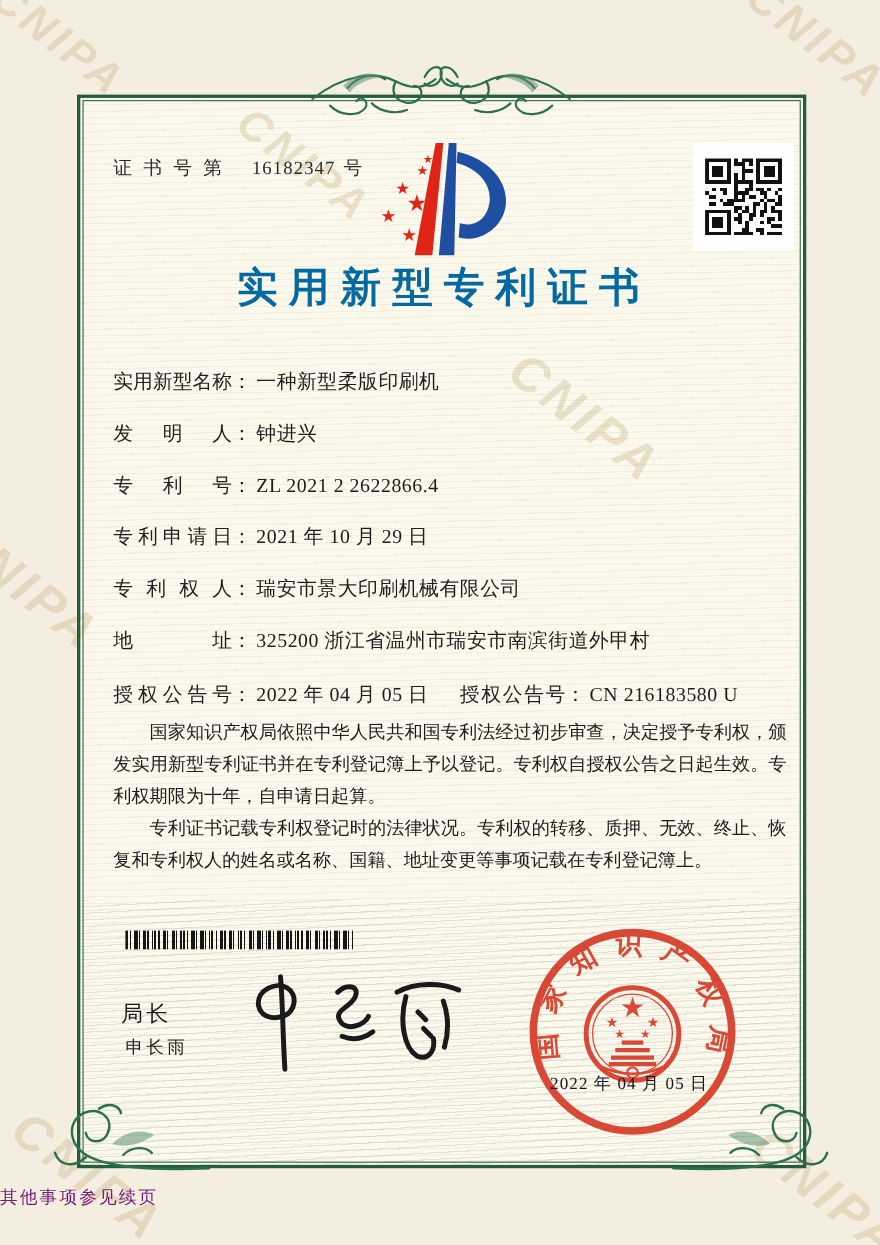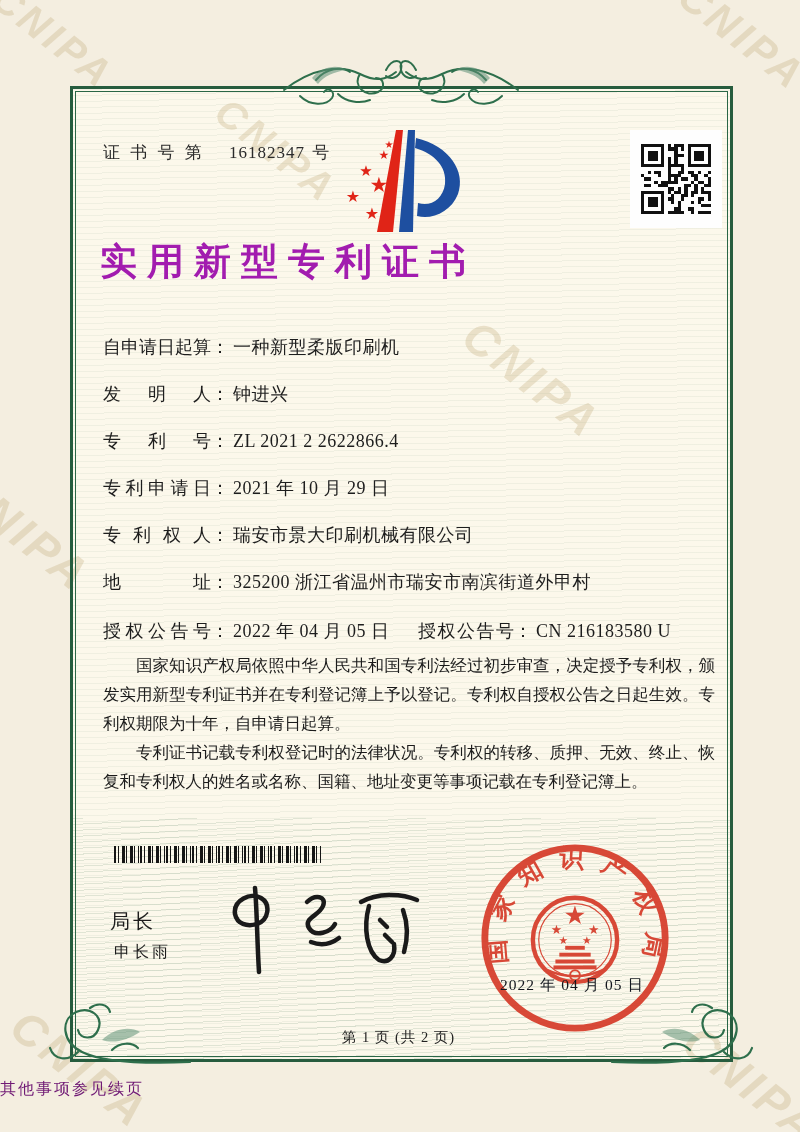--- a/index.html
+++ b/index.html
@@ -26,23 +26,23 @@
   .frame::after{content:"";position:absolute;inset:2px;border:1px solid #2a6646;}
 
   .orn{position:absolute;z-index:3;}
 
   
   .cert-no{position:absolute;left:103px;top:141px;font-size:17px;letter-spacing:3px;
            color:#2a2a2a;z-index:4;}
   .logo{position:absolute;left:332px;top:126px;width:138px;height:118px;z-index:4;}
   .qr-patch{position:absolute;left:630px;top:130px;width:92px;height:98px;background:#fefefe;
             z-index:4;display:flex;align-items:center;justify-content:center;}
-  .title{position:absolute;left:70px;width:657px;top:237px;
+  .title{position:absolute;left:70px;width:657px;top:237px;text-align:center;
          font-size:37px;font-weight:bold;letter-spacing:10px;text-indent:10px;
-         color:#a21caf;z-index:4;padding-left:20px;}
+         color:#0369a1;z-index:4;}
 
   .row{position:absolute;left:103px;font-size:18px;color:#1d1d1d;z-index:4;white-space:nowrap;}
   .row .lab{display:inline-block;width:108px;text-align:justify;text-align-last:justify;
             vertical-align:bottom;}
   .row .col{display:inline-block;}
   .row .val{display:inline-block;margin-left:4px;letter-spacing:0.5px;text-align:right;}
   .pair2{position:absolute;left:315px;top:0;white-space:nowrap;}
   .pair2 .lab{width:96px;}
 
   .paras{position:absolute;left:103px;top:652px;width:612px;font-size:16.5px;
@@ -289,21 +289,21 @@
         <rect x="16" y="2" width="3" height="3" fill="#111"></rect>
         <rect x="0" y="14" width="7" height="7" fill="#111"></rect>
         <rect x="1" y="15" width="5" height="5" fill="#fff"></rect>
         <rect x="2" y="16" width="3" height="3" fill="#111"></rect>
       </svg>
   </div>
 
   <div class="title">实用新型专利证书</div>
 
   <div class="row" style="top:335px;">
-    <span class="lab">自申请日起算</span><span class="col">：</span><span class="val">一种新型柔版印刷机</span>
+    <span class="lab">实用新型名称</span><span class="col">：</span><span class="val">一种新型柔版印刷机</span>
   </div>
   <div class="row" style="top:382px;">
     <span class="lab">发明人</span><span class="col">：</span><span class="val">钟进兴</span>
   </div>
   <div class="row" style="top:429px;">
     <span class="lab">专利号</span><span class="col">：</span><span class="val">ZL 2021 2 2622866.4</span>
   </div>
   <div class="row" style="top:476px;">
     <span class="lab">专利申请日</span><span class="col">：</span><span class="val">2021 年 10 月 29 日</span>
   </div>
@@ -364,16 +364,15 @@
       <path d="M 90 110 h 20" stroke-width="4"></path>
       <path d="M 84 117 h 32" stroke-width="4"></path>
       <path d="M 80 124 h 40" stroke-width="4"></path>
       <rect x="78" y="128" width="44" height="4" fill="#d63c2a" stroke="none"></rect>
       <circle cx="100" cy="138" r="5" stroke-width="2"></circle>
       <path d="M 70 132 q 30 14 60 0" stroke-width="2.5"></path>
     </g>
   </svg>
   <div class="seal-date">2022 年 04 月 05 日</div>
 
-  <div class="footer-page">第 1 页 (共 2 页)</div>
   <div class="bottom-note">其他事项参见续页</div>
 
 </div>
 
 </body></html>

